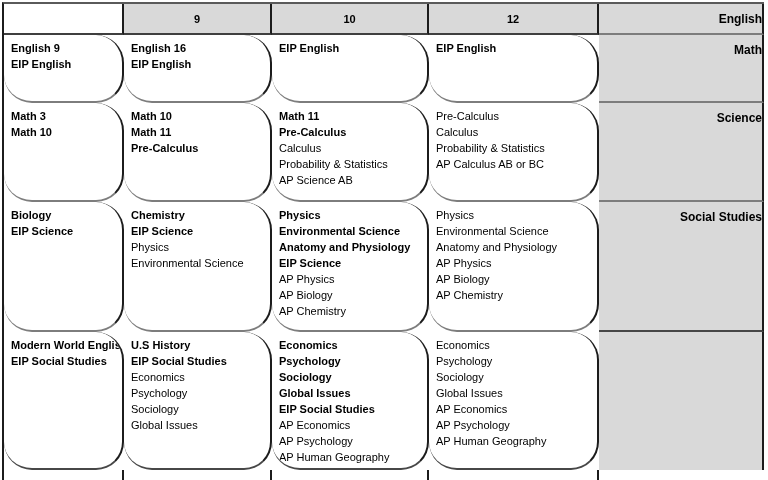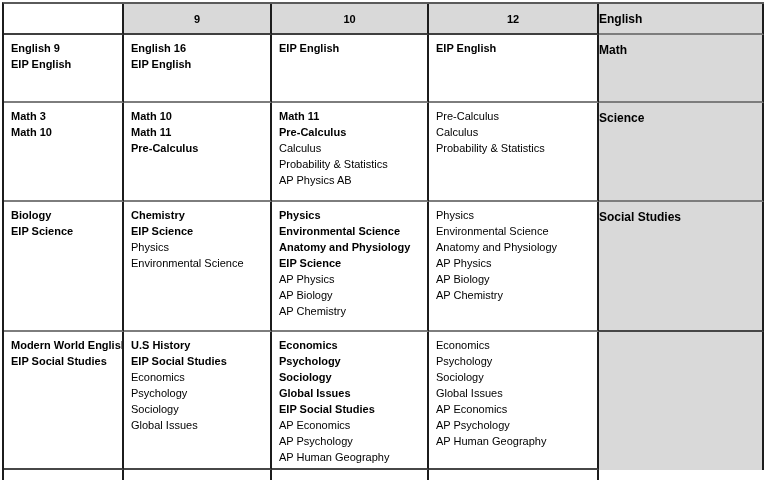--- a/index.html
+++ b/index.html
@@ -39,28 +39,29 @@
     justify-content: center;
   }
   .cell.corner {
     background: #ffffff;
     border-bottom-color: #3f3f3f;
   }
   .cell.label {
     background: var(--label-bg, #d9d9d9);
     font-weight: bold;
     font-size: 12px;
-    text-align: left;
+    text-align: right;
     padding-top: 8px;
     box-sizing: border-box;
   }
   .cell.courses {
     padding: 5px 5px 0 7px;
     font-size: 11px;
     line-height: 16px;
+    border-radius: 28px;
   }
   .line { white-space: nowrap; }
   .line.bold { font-weight: bold; }
   .last-data-row { border-bottom-color: #474747; }
   .cell.partial { border-bottom: none; }
 </style>
 </head>
 <body>
 
 <div class="screen">
@@ -92,26 +93,27 @@
       <div class="cell courses">
         <div class="line bold">Math 10</div>
         <div class="line bold">Math 11</div>
         <div class="line bold">Pre-Calculus</div>
       </div>
       <div class="cell courses">
         <div class="line bold">Math 11</div>
         <div class="line bold">Pre-Calculus</div>
         <div class="line">Calculus</div>
         <div class="line">Probability &amp; Statistics</div>
-        <div class="line">AP Physics AB</div>
+        <div class="line">AP Science AB</div>
       </div>
       <div class="cell courses">
         <div class="line">Pre-Calculus</div>
         <div class="line">Calculus</div>
         <div class="line">Probability &amp; Statistics</div>
+        <div class="line">AP Calculus AB or BC</div>
       </div>
       <div class="cell label">Science</div>
       <div class="cell courses">
         <div class="line bold">Biology</div>
         <div class="line bold">EIP Science</div>
       </div>
       <div class="cell courses">
         <div class="line bold">Chemistry</div>
         <div class="line bold">EIP Science</div>
         <div class="line">Physics</div>

